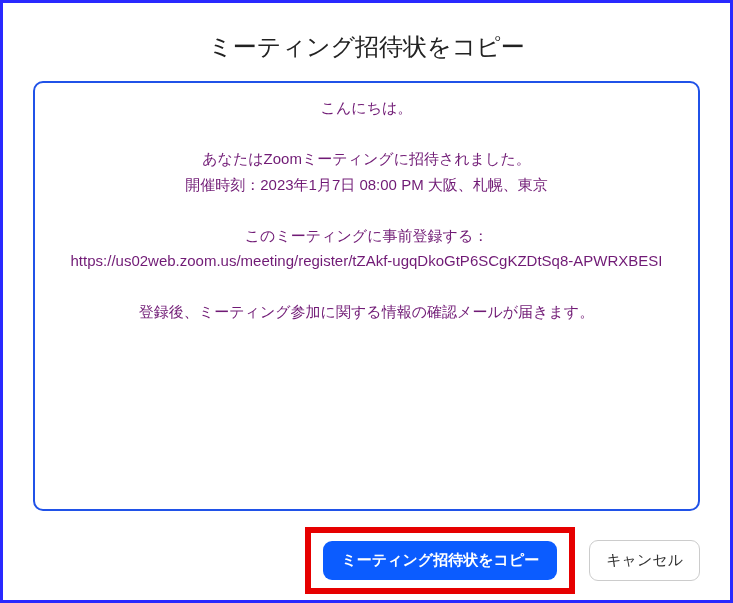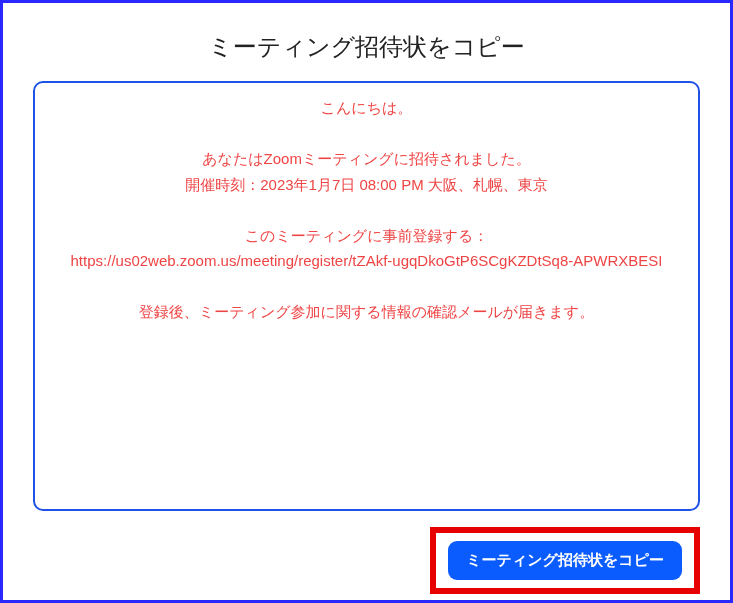--- a/index.html
+++ b/index.html
@@ -27,21 +27,21 @@
       margin-bottom: 18px;
     }
     .invite-textarea {
       width: 100%;
       height: 430px;
       border: 2px solid #2052e8;
       border-radius: 10px;
       padding: 12px 14px;
       font-size: 15px;
       line-height: 1.7;
-      color: #ef4444;
+      color: #701a75;
       resize: none;
       font-family: inherit;
       outline: none;
     }
     .button-row {
       display: flex;
       justify-content: flex-end;
       align-items: center;
       gap: 0;
       margin-top: 12px;
@@ -89,15 +89,16 @@
 開催時刻：2023年1月7日 08:00 PM 大阪、札幌、東京
 
 このミーティングに事前登録する：
 https://us02web.zoom.us/meeting/register/tZAkf-ugqDkoGtP6SCgKZDtSq8-APWRXBESI
 
 登録後、ミーティング参加に関する情報の確認メールが届きます。</textarea>
     <div class="button-row">
       <div class="highlight-box">
         <button class="btn-primary">ミーティング招待状をコピー</button>
       </div>
+      <button class="btn-cancel">キャンセル</button>
     </div>
   </div>
 </div>
 
 </body></html>

